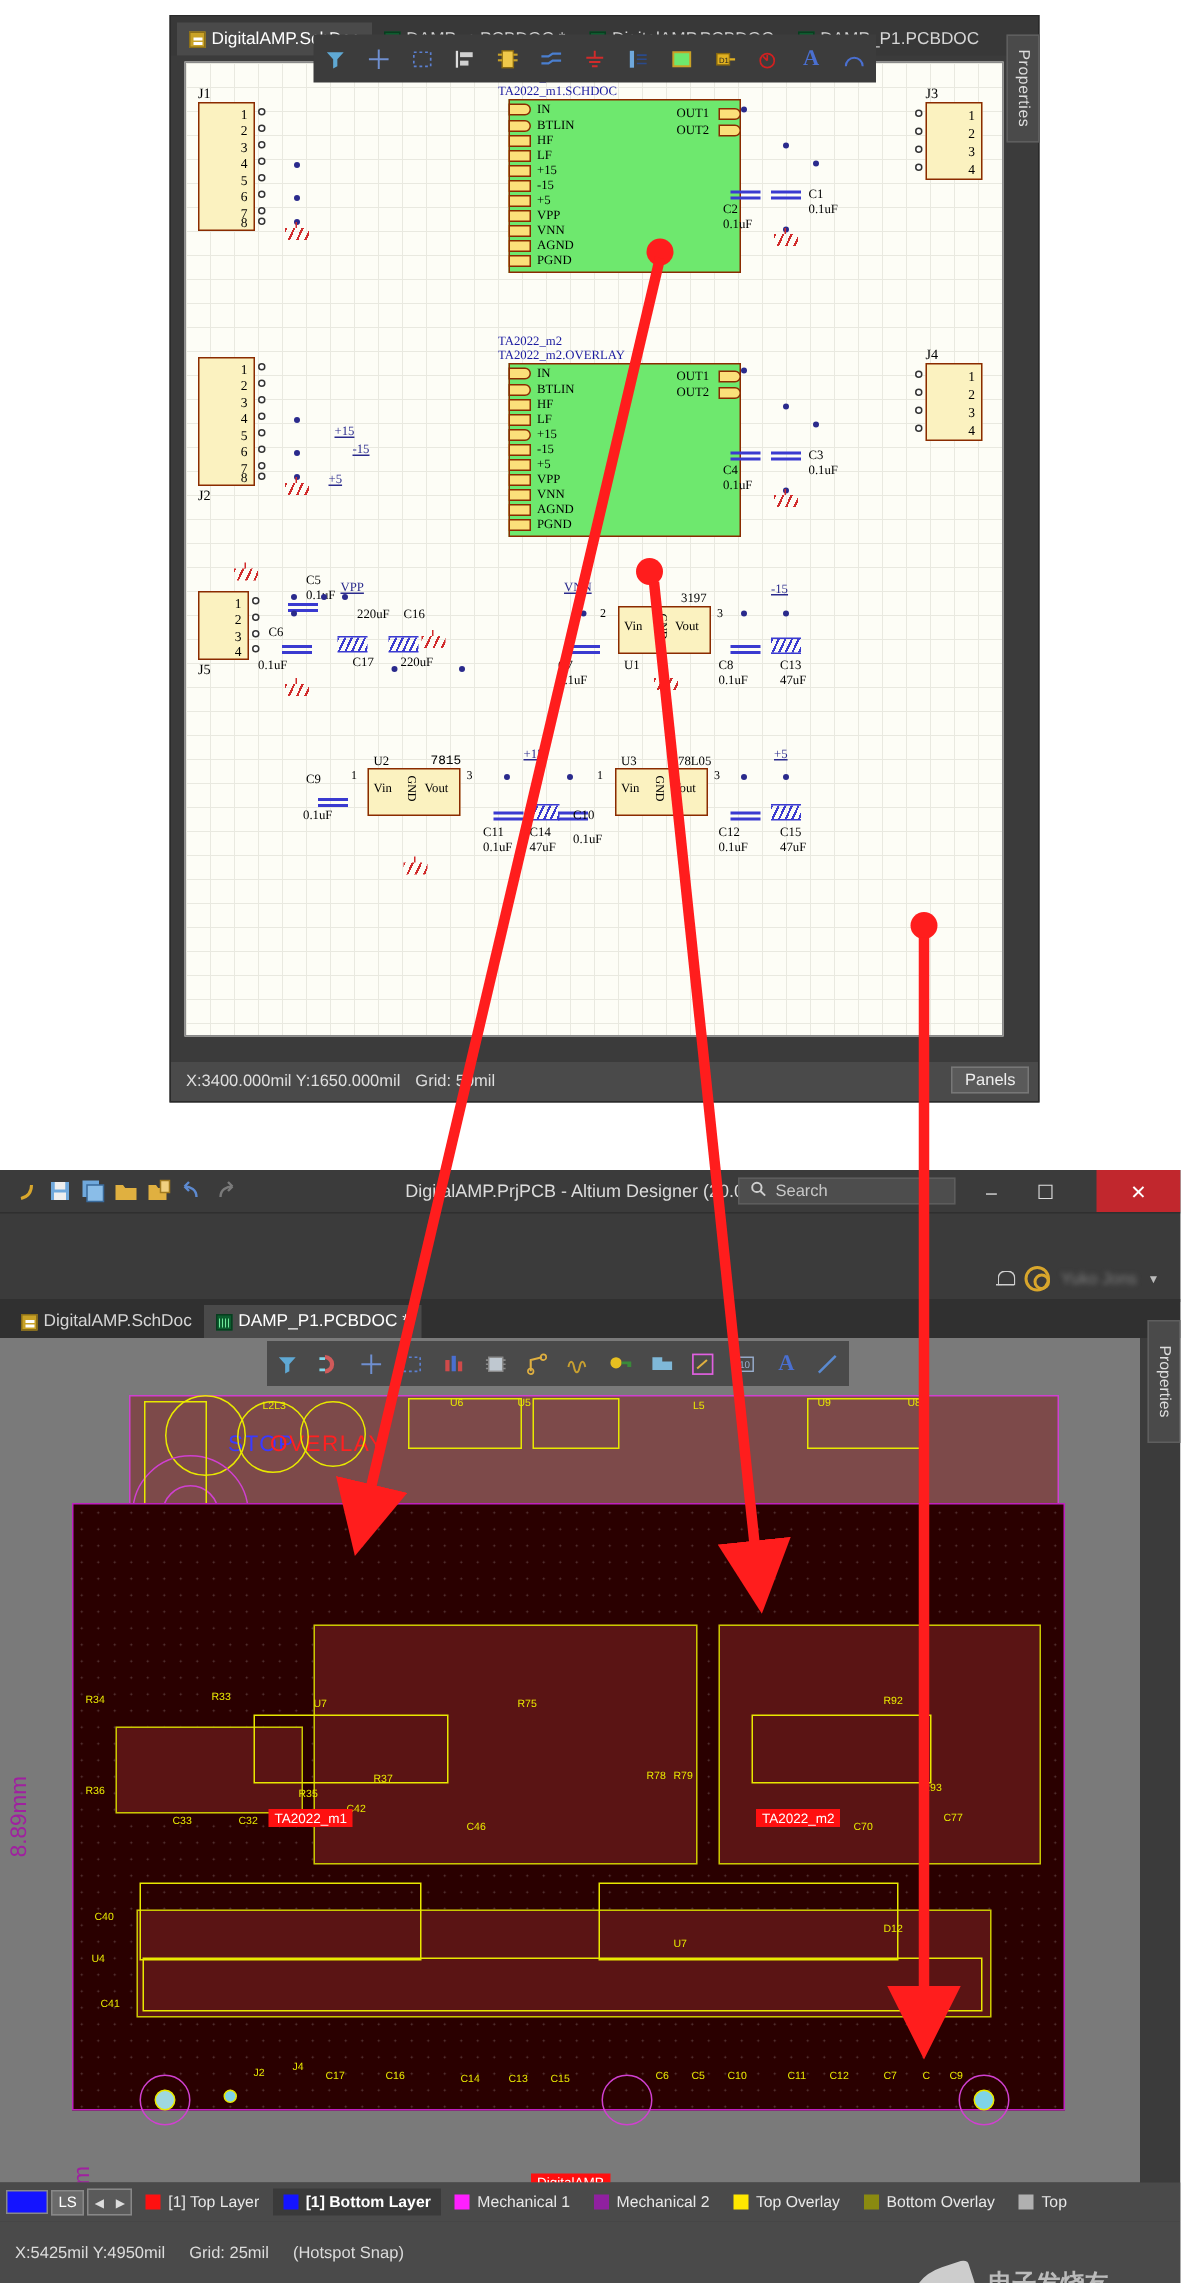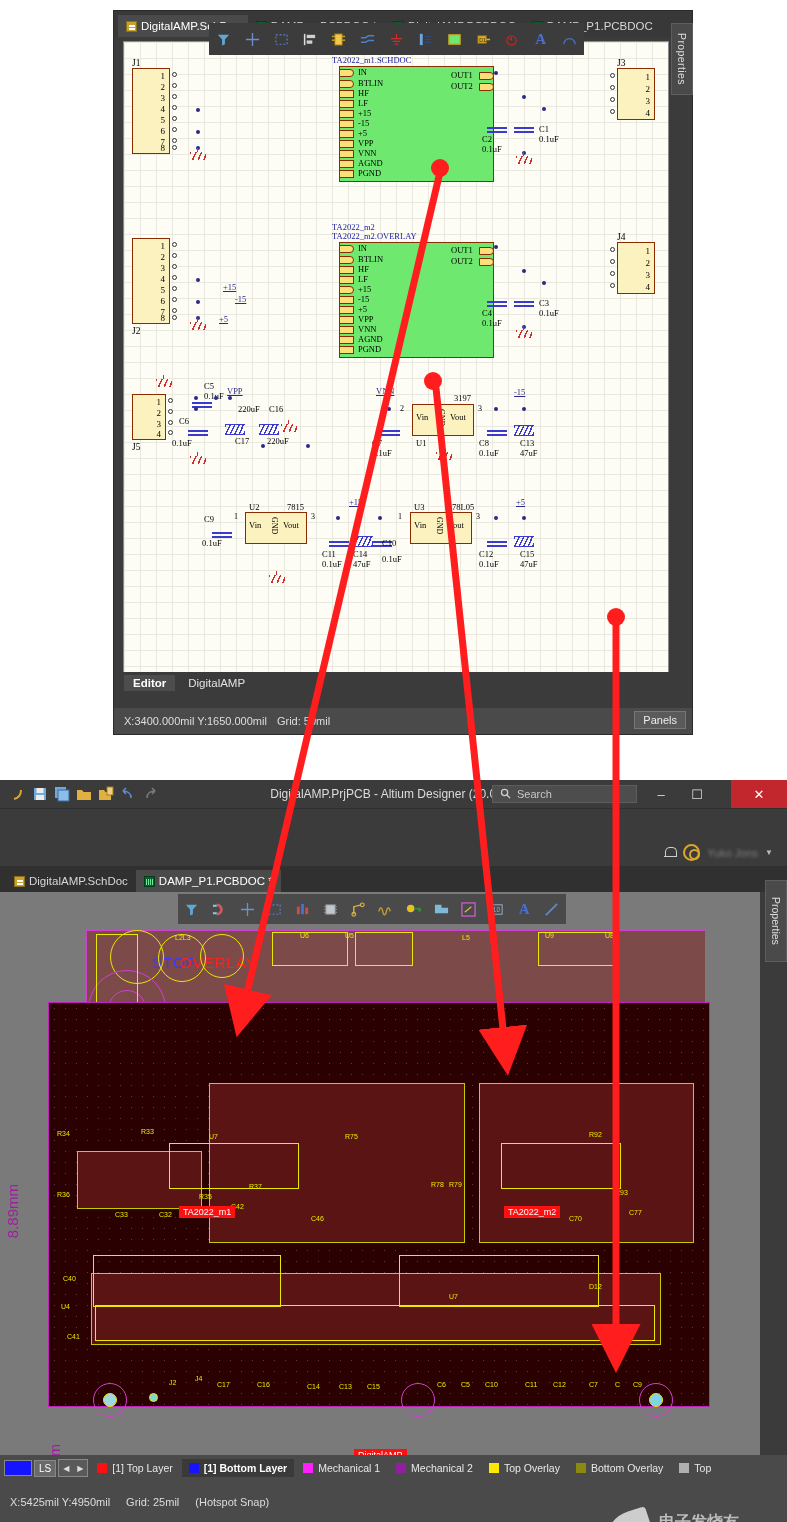--- a/index.html
+++ b/index.html
@@ -504,21 +504,21 @@
     <div class="jdot" style="left:398px;top:365px;"></div>
     <div class="netlbl" style="left:390px;top:345px;">-15</div>
 
     <div class="gnd" style="left:310px;top:406px;"></div>
     <div class="capsym" style="left:363px;top:385px;"></div>
     <div class="polcap" style="left:390px;top:383px;"></div>
     <div class="ctext" style="left:355px;top:397px;">C8<br>0.1uF</div>
     <div class="ctext" style="left:396px;top:397px;">C13<br>47uF</div>
 
     <div class="regtxt" style="left:125px;top:460px;">U2</div>
-    <div class="regtxt" style="left:163px;top:460px;">7815</div>
+    <div class="regtxt" style="left:163px;top:460px;font-family:Liberation Mono, monospace;">7815</div>
     <div class="regbox" style="left:121px;top:470px;width:62px;height:32px;"></div>
     <div class="regtxt" style="left:125px;top:478px;">Vin</div>
     <div class="regtxt" style="left:159px;top:478px;">Vout</div>
     <div class="regtxt" style="left:146px;top:475px; writing-mode:vertical-rl; font-size:8px;">GND</div>
     <div class="regtxt" style="left:110px;top:470px;font-size:8px;">1</div>
     <div class="regtxt" style="left:187px;top:470px;font-size:8px;">3</div>
 
     <div class="jdot" style="left:212px;top:474px;"></div>
     <div class="jdot" style="left:233px;top:474px;"></div>
     <div class="jdot" style="left:254px;top:474px;"></div>
@@ -623,24 +623,20 @@
     <div class="tb-btn">
       <span style="color:#4a6fd0;font-family:'Liberation Serif',serif;font-size:15px;font-weight:bold;">A</span>
     </div>
     <div class="tb-btn">
       <svg width="15" height="15" viewBox="0 0 16 16">
           <path d="M2 13a6 6 0 0 1 12 0" stroke="#4a6fd0" stroke-width="1.4" fill="none"></path>
         </svg>
     </div>
   </div>
 
-  <div id="sch-bottombar">
-    <div class="btab sel">Editor</div>
-    <div class="btab">DigitalAMP</div>
-  </div>
 
   <div id="sch-status">
     <span class="st-txt">X:3400.000mil Y:1650.000mil</span>
     <span class="st-txt">Grid: 50mil</span>
     <div id="sch-panels">Panels</div>
   </div>
 </div>
 
 <div id="pcb-window">
 

